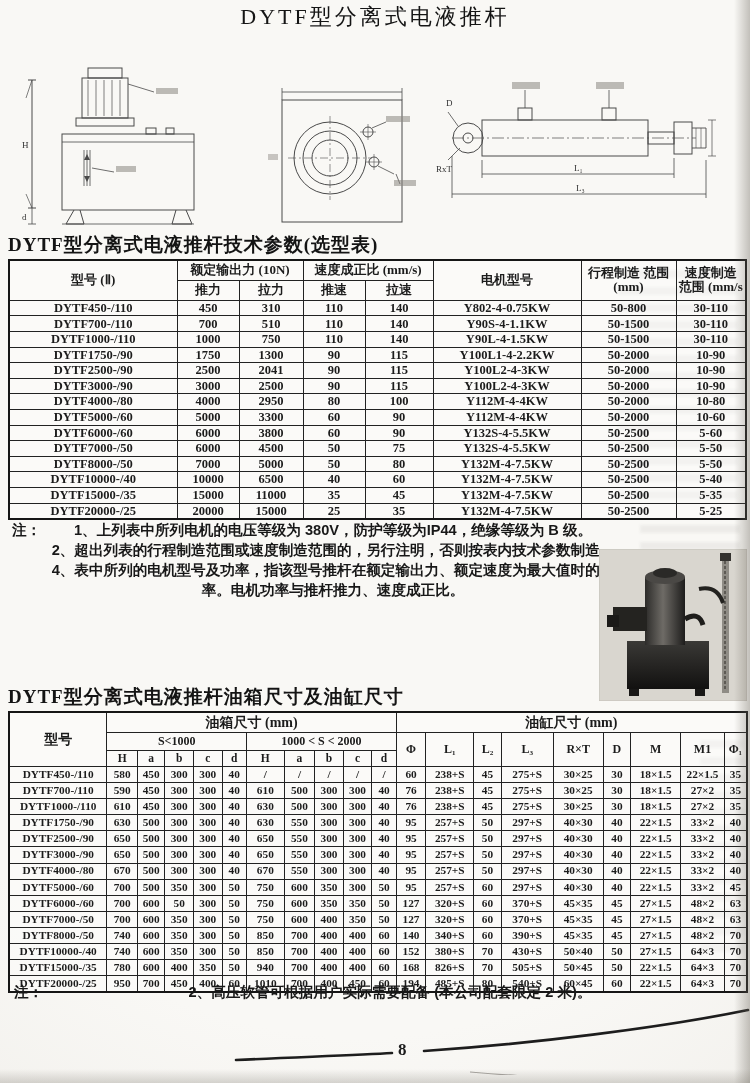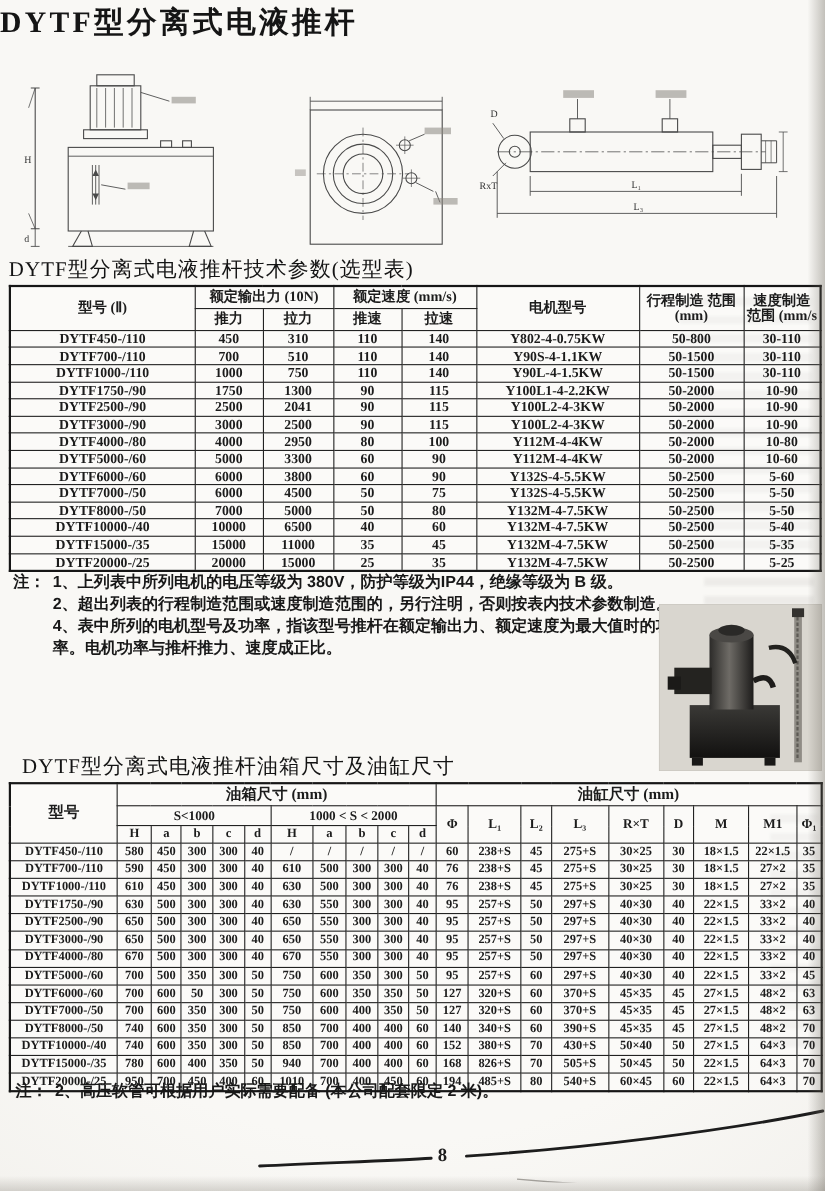--- a/index.html
+++ b/index.html
@@ -7,48 +7,48 @@
     position:relative;width:750px;height:1083px;margin:0 auto;overflow:hidden;
     background:radial-gradient(130% 105% at 48% 38%, #f9f8f5 55%, #eceae5 92%, #e2e0da 100%);
     font-family:"Liberation Serif", serif;color:#1c1c1c;
   }
   .edge-shadow-right{position:absolute;top:0;right:0;width:16px;height:100%;
     background:linear-gradient(to left, rgba(105,100,90,.38), rgba(105,100,90,0));pointer-events:none;}
   .edge-shadow-bottom{position:absolute;bottom:0;left:0;width:100%;height:14px;
     background:linear-gradient(to top, rgba(105,100,90,.25), rgba(105,100,90,0));pointer-events:none;}
   .bleed{position:absolute;opacity:.07;filter:blur(1.5px);pointer-events:none;
     background:repeating-linear-gradient(#5a5650 0 8px, transparent 8px 17px);}
-  .title{position:absolute;top:2px;left:0;width:100%;
-    font-size:27px;font-weight:700;letter-spacing:3px;color:#151515;}
+  .title{position:absolute;top:2px;left:0;width:100%;text-align:center;
+    font-size:22px;font-weight:400;letter-spacing:3px;color:#151515;}
   .figures{position:absolute;top:58px;left:18px;width:716px;height:172px;display:flex;align-items:flex-start;}
   .fig{flex:none;}
   .fig svg{display:block;}
-  .sec-heading{position:absolute;left:8px;font-size:19px;font-weight:400;letter-spacing:1px;
+  .sec-heading{position:absolute;left:8px;font-size:19px;font-weight:700;letter-spacing:1px;
     font-family:"Liberation Serif", serif;color:#141414;}
-  .sec1{top:232px;} .sec2{top:684px;margin-left:12px;}
+  .sec1{top:232px;} .sec2{top:684px;}
   table{border-collapse:collapse;table-layout:fixed;background:rgba(255,255,255,.35);}
   .t1{position:absolute;top:259px;left:8px;width:737px;border:2px solid #161616;}
   .t1 th,.t1 td{border:1px solid #222;text-align:center;vertical-align:middle;
     overflow:hidden;padding:0 2px;}
   .t1 th{font-size:13px;font-weight:700;line-height:1.15;padding:2px 2px;}
   .t1 td{font-size:12.5px;font-weight:700;height:14.6px;line-height:1;white-space:nowrap;}
   .t2{position:absolute;top:711px;left:8px;width:740px;border:2px solid #161616;font-size:11px;}
   .t2 th,.t2 td{border:1px solid #222;text-align:center;vertical-align:middle;overflow:hidden;padding:0 1px;}
   .t2 th{font-weight:700;line-height:1.1;}
   .t2 .gh{font-size:14px;height:19px;}
   .t2 .sh{font-size:12px;height:17px;}
   .t2 .xh{font-size:11.5px;height:15px;}
   .t2 td{font-weight:700;height:15.1px;line-height:1;white-space:nowrap;font-size:11.3px;}
   .c-model{text-align:center;font-family:Liberation Serif, serif;}
   .notes{position:absolute;font-family:"Liberation Sans", sans-serif;font-weight:700;color:#181818;}
   .notes1{top:521px;left:12px;width:606px;font-size:14.6px;line-height:1.36;}
   .notes2{top:982px;left:14px;width:716px;font-size:14.6px;line-height:1.4;}
   .notes .wrap{position:relative;padding-left:36px;}
   .notes .nlabel{position:absolute;left:0;top:0;}
-  .note-item{text-indent:0;}
+  .note-item{text-indent:0;text-align:center;}
   .photo{position:absolute;top:549px;left:599px;width:148px;height:152px;}
   .pageno-zone{position:absolute;top:1000px;left:0;width:750px;height:75px;}
   .pageno{position:absolute;top:40px;left:398px;font-size:17px;font-weight:700;
     font-family:"Liberation Serif", serif;}
 </style>
 </head>
 <body>
 
 <div class="page">
 
@@ -169,21 +169,21 @@
       <col style="width:62px">
         <col style="width:68px">
         <col style="width:148px">
       <col style="width:95px">
         <col style="width:70px">
     </colgroup>
     <thead>
       <tr>
         <th rowspan="2">型号 (Ⅱ)</th>
         <th colspan="2">额定输出力 (10N)</th>
-        <th colspan="2">额定速度 (mm/s)</th>
+        <th colspan="2">速度成正比 (mm/s)</th>
         <th rowspan="2">电机型号</th>
         <th rowspan="2">行程制造 范围 (mm)</th>
         <th rowspan="2">速度制造 范围 (mm/s</th>
       </tr>
       <tr>
         <th>推力</th>
         <th>拉力</th>
         <th>推速</th>
         <th>拉速</th>
       </tr>

